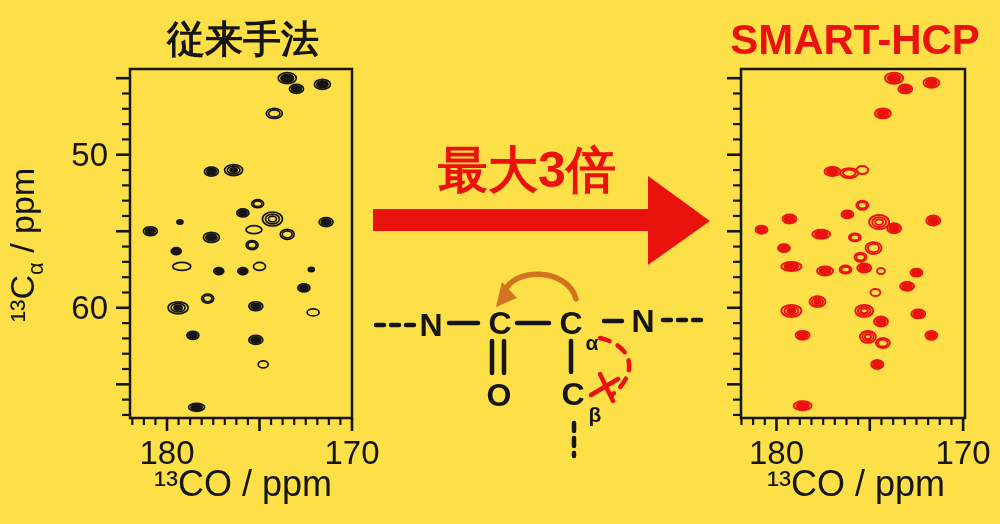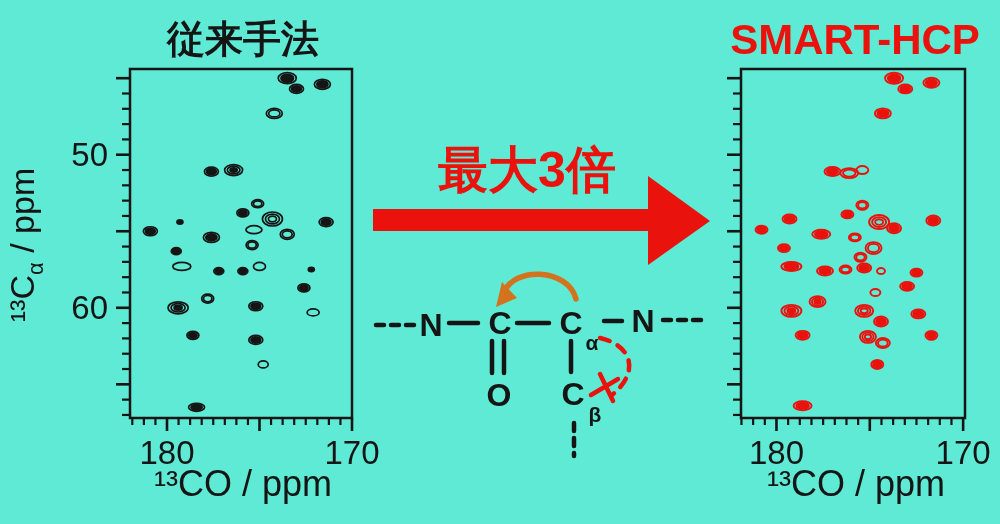--- a/index.html
+++ b/index.html
@@ -1,16 +1,16 @@
 <!DOCTYPE html>
 <html><head>
 <meta charset="utf-8">
 <style>
   html,body{margin:0;padding:0;background:#ffffff;}
-  .fig-wrap{position:relative;width:1000px;height:524px;background:#5eead4;overflow:hidden;}
+  .fig-wrap{position:relative;width:1000px;height:524px;background:#fde047;overflow:hidden;}
   svg text{font-family:"Liberation Sans","DejaVu Sans",sans-serif;fill:#151515;}
   .panel-title-cjk{font-size:38px;font-weight:700;}
   .panel-title-red{font-size:42px;font-weight:700;}
   .arrow-label{font-size:50px;font-weight:700;}
   .axis-label{font-size:36px;font-weight:400;}
   .yaxis-label{font-size:34px;font-weight:400;}
   .yaxis-sub{font-size:22px;}
   .tick-label{font-size:33px;font-weight:400;}
   .atom{font-size:32px;font-weight:700;}
   .atom-sub{font-size:21px;font-weight:700;}

